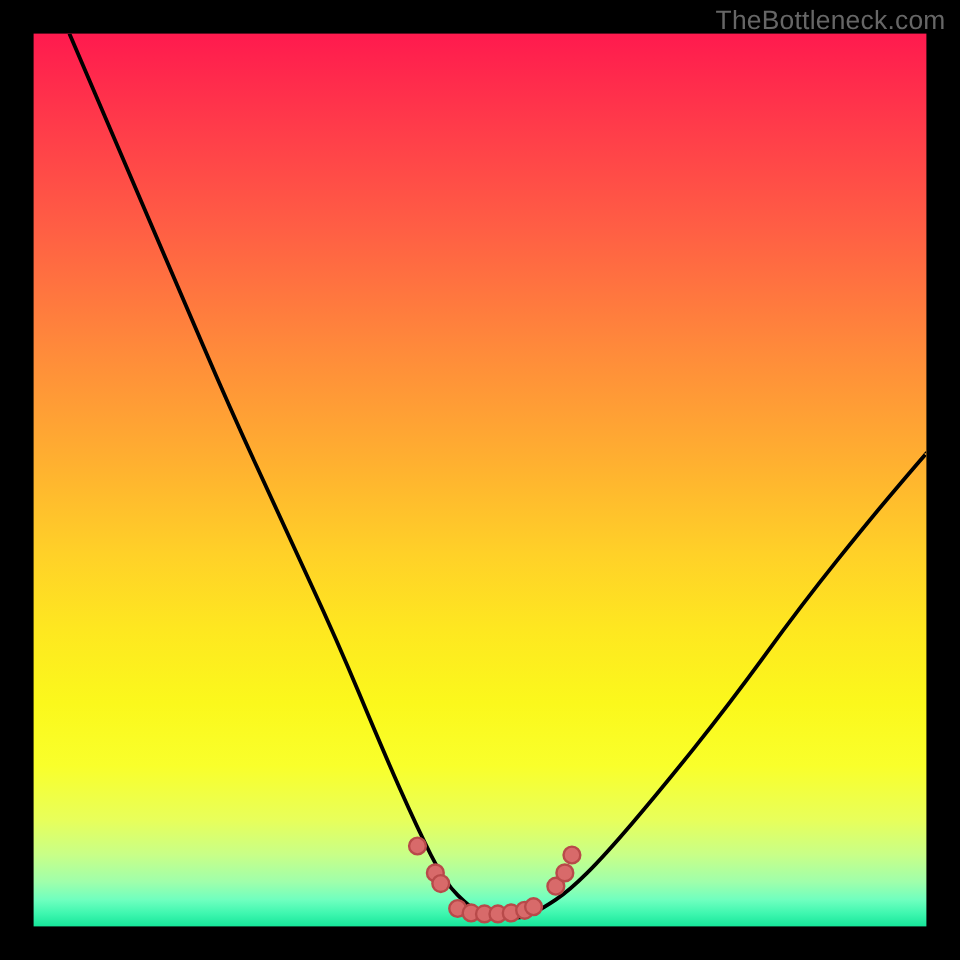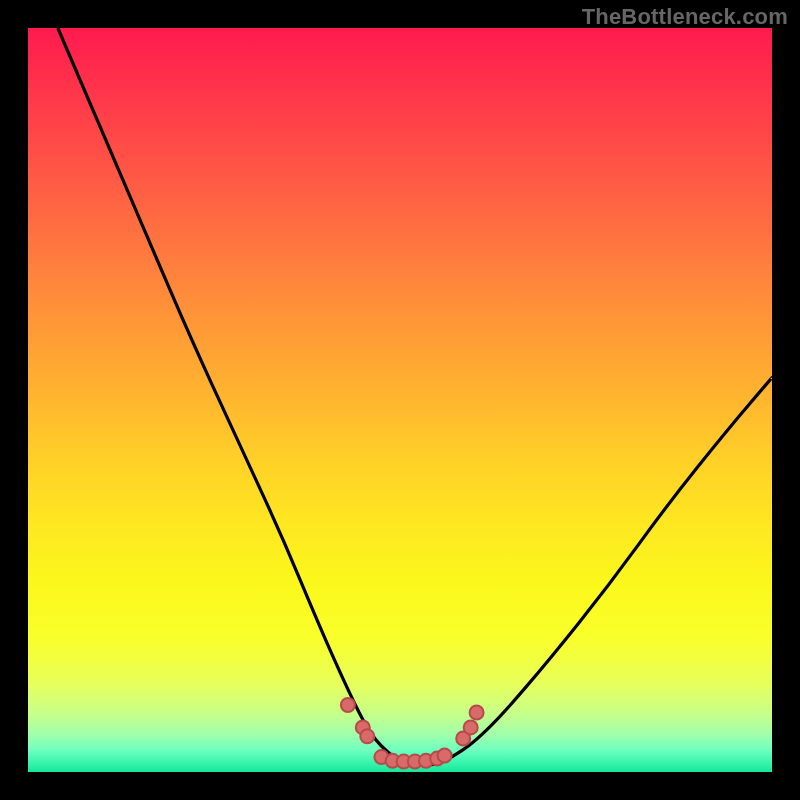--- a/index.html
+++ b/index.html
@@ -58,21 +58,21 @@
     fill: #d86a6a;
     stroke: #b84a4a;
     stroke-width: 2;
   }
   .watermark {
     position: absolute;
     top: 4px;
     right: 12px;
     color: #666;
     font-size: 22px;
-    font-weight: 700;
+    font-weight: 400;
     letter-spacing: 0.2px;
     user-select: none;
   }
 </style>
 </head>
 <body>
 
 <div class="frame">
 
   <div class="plot-area">

